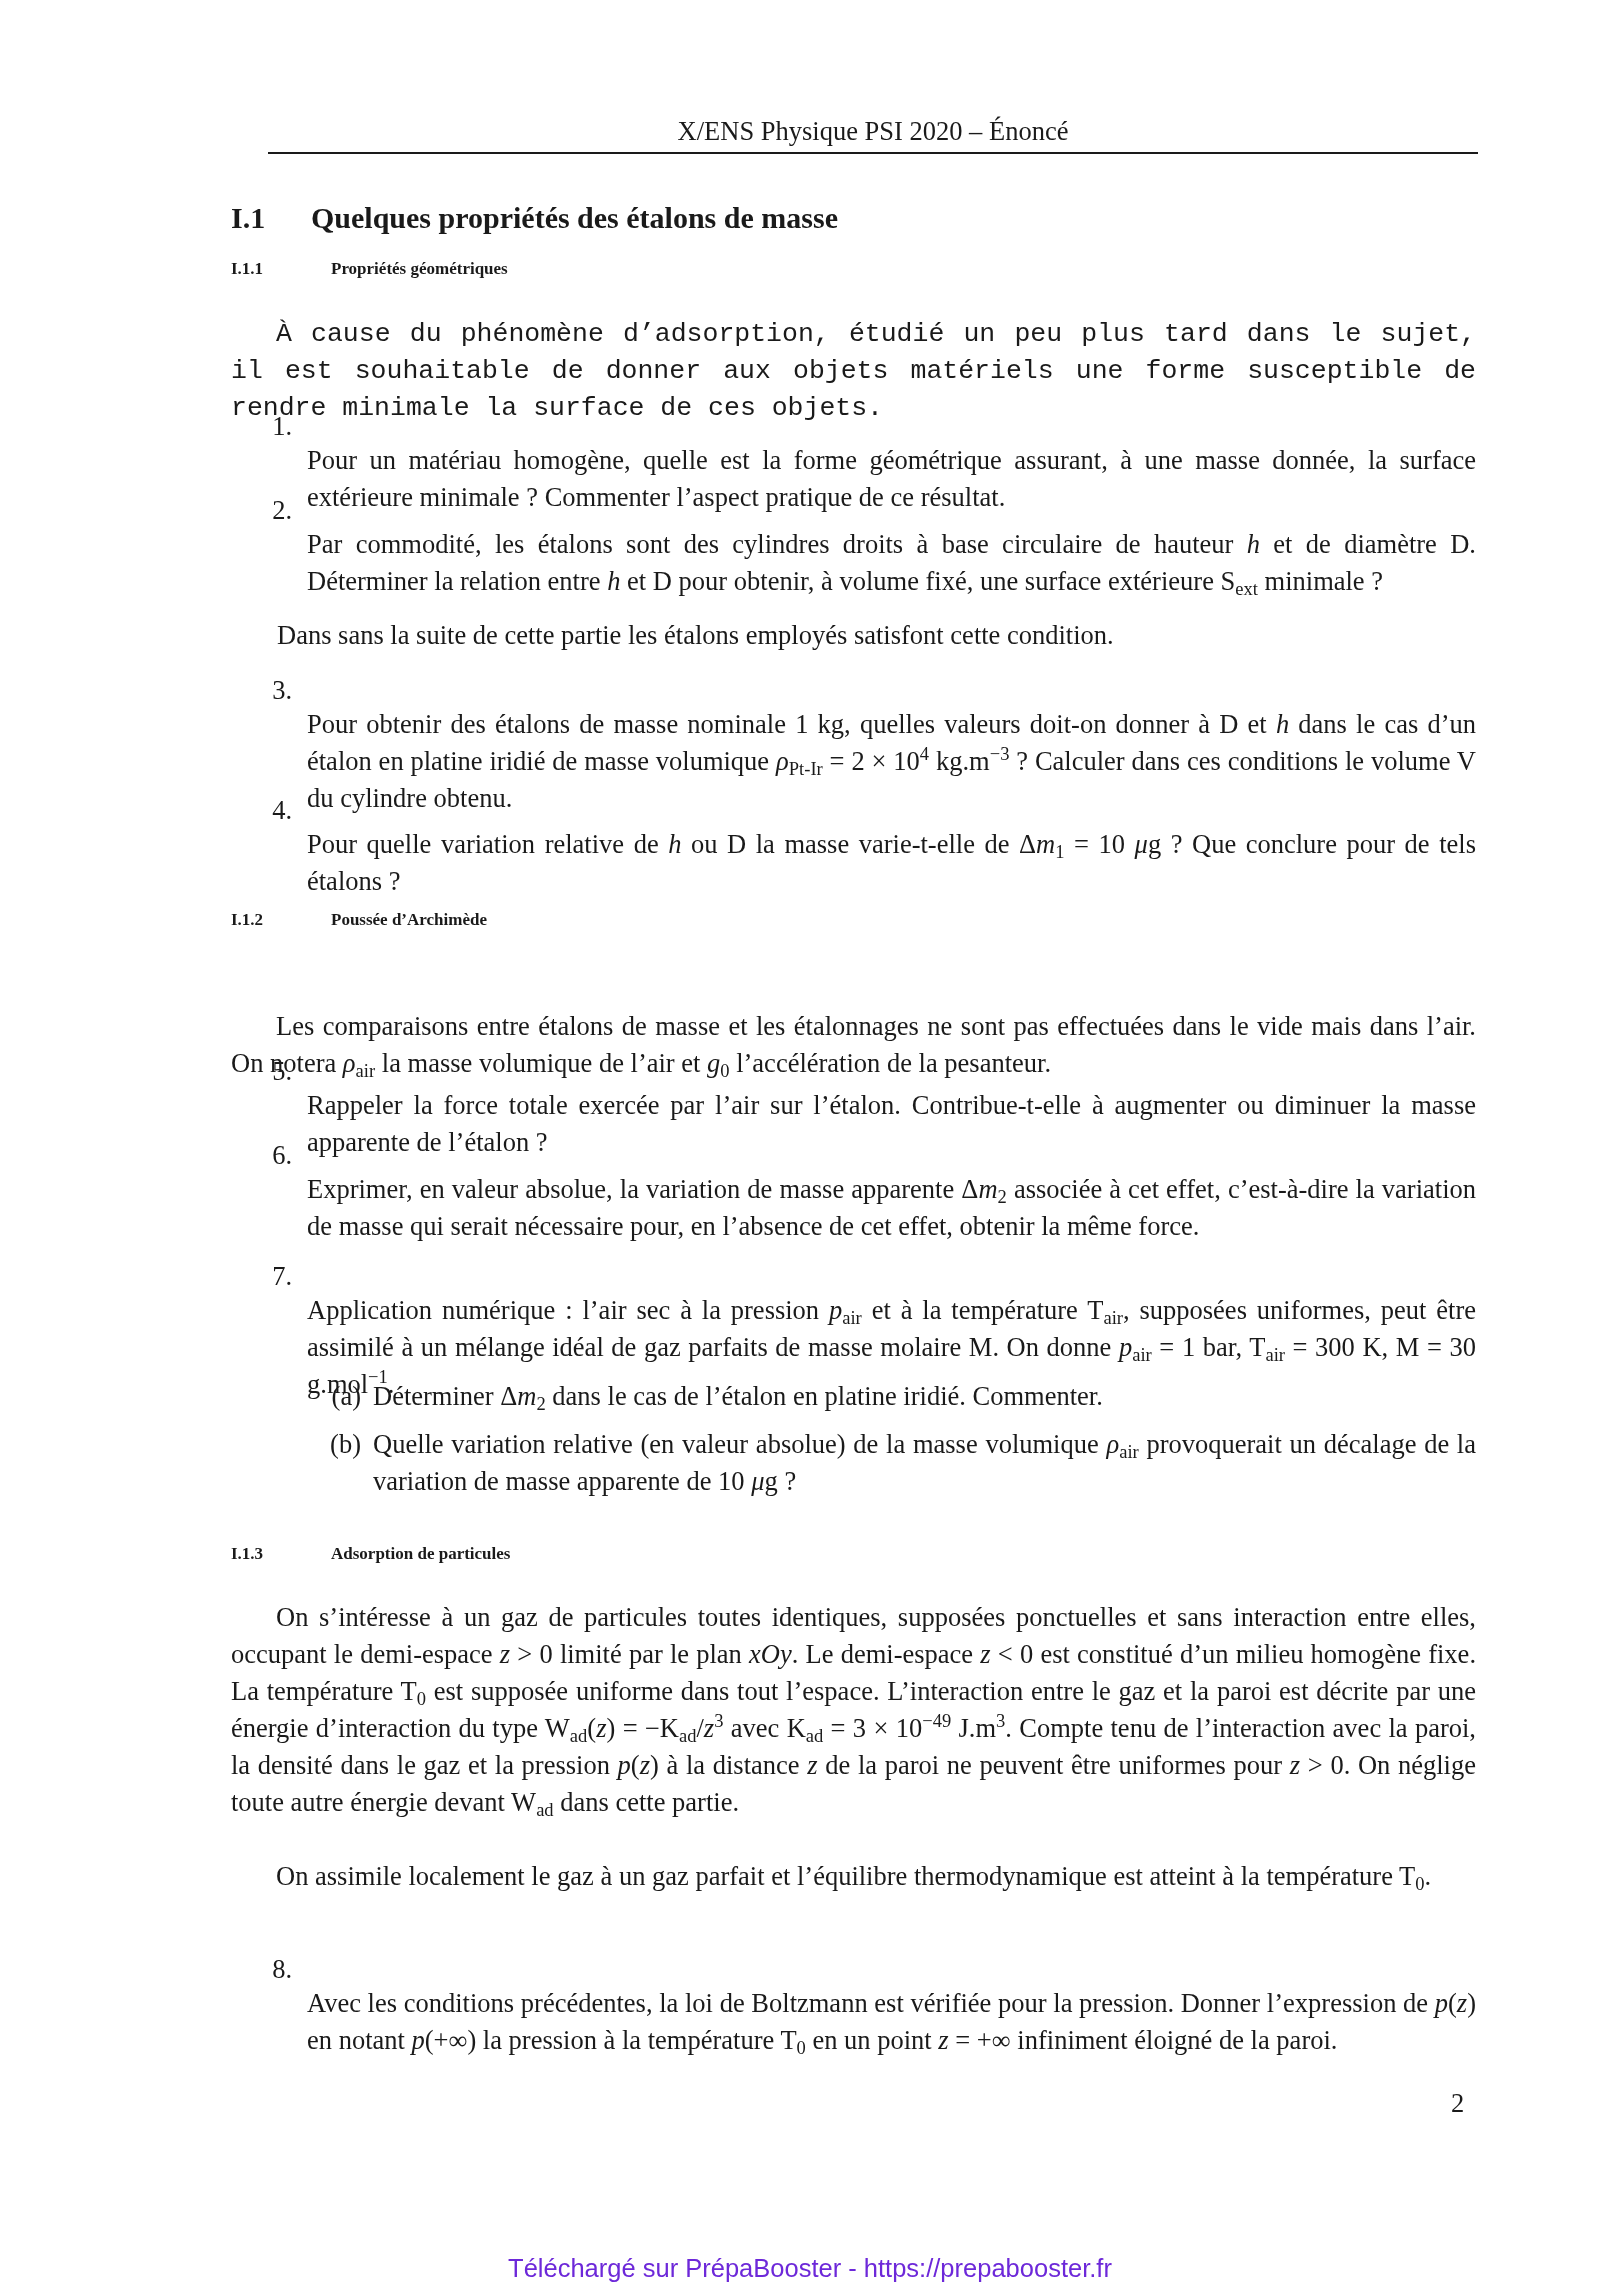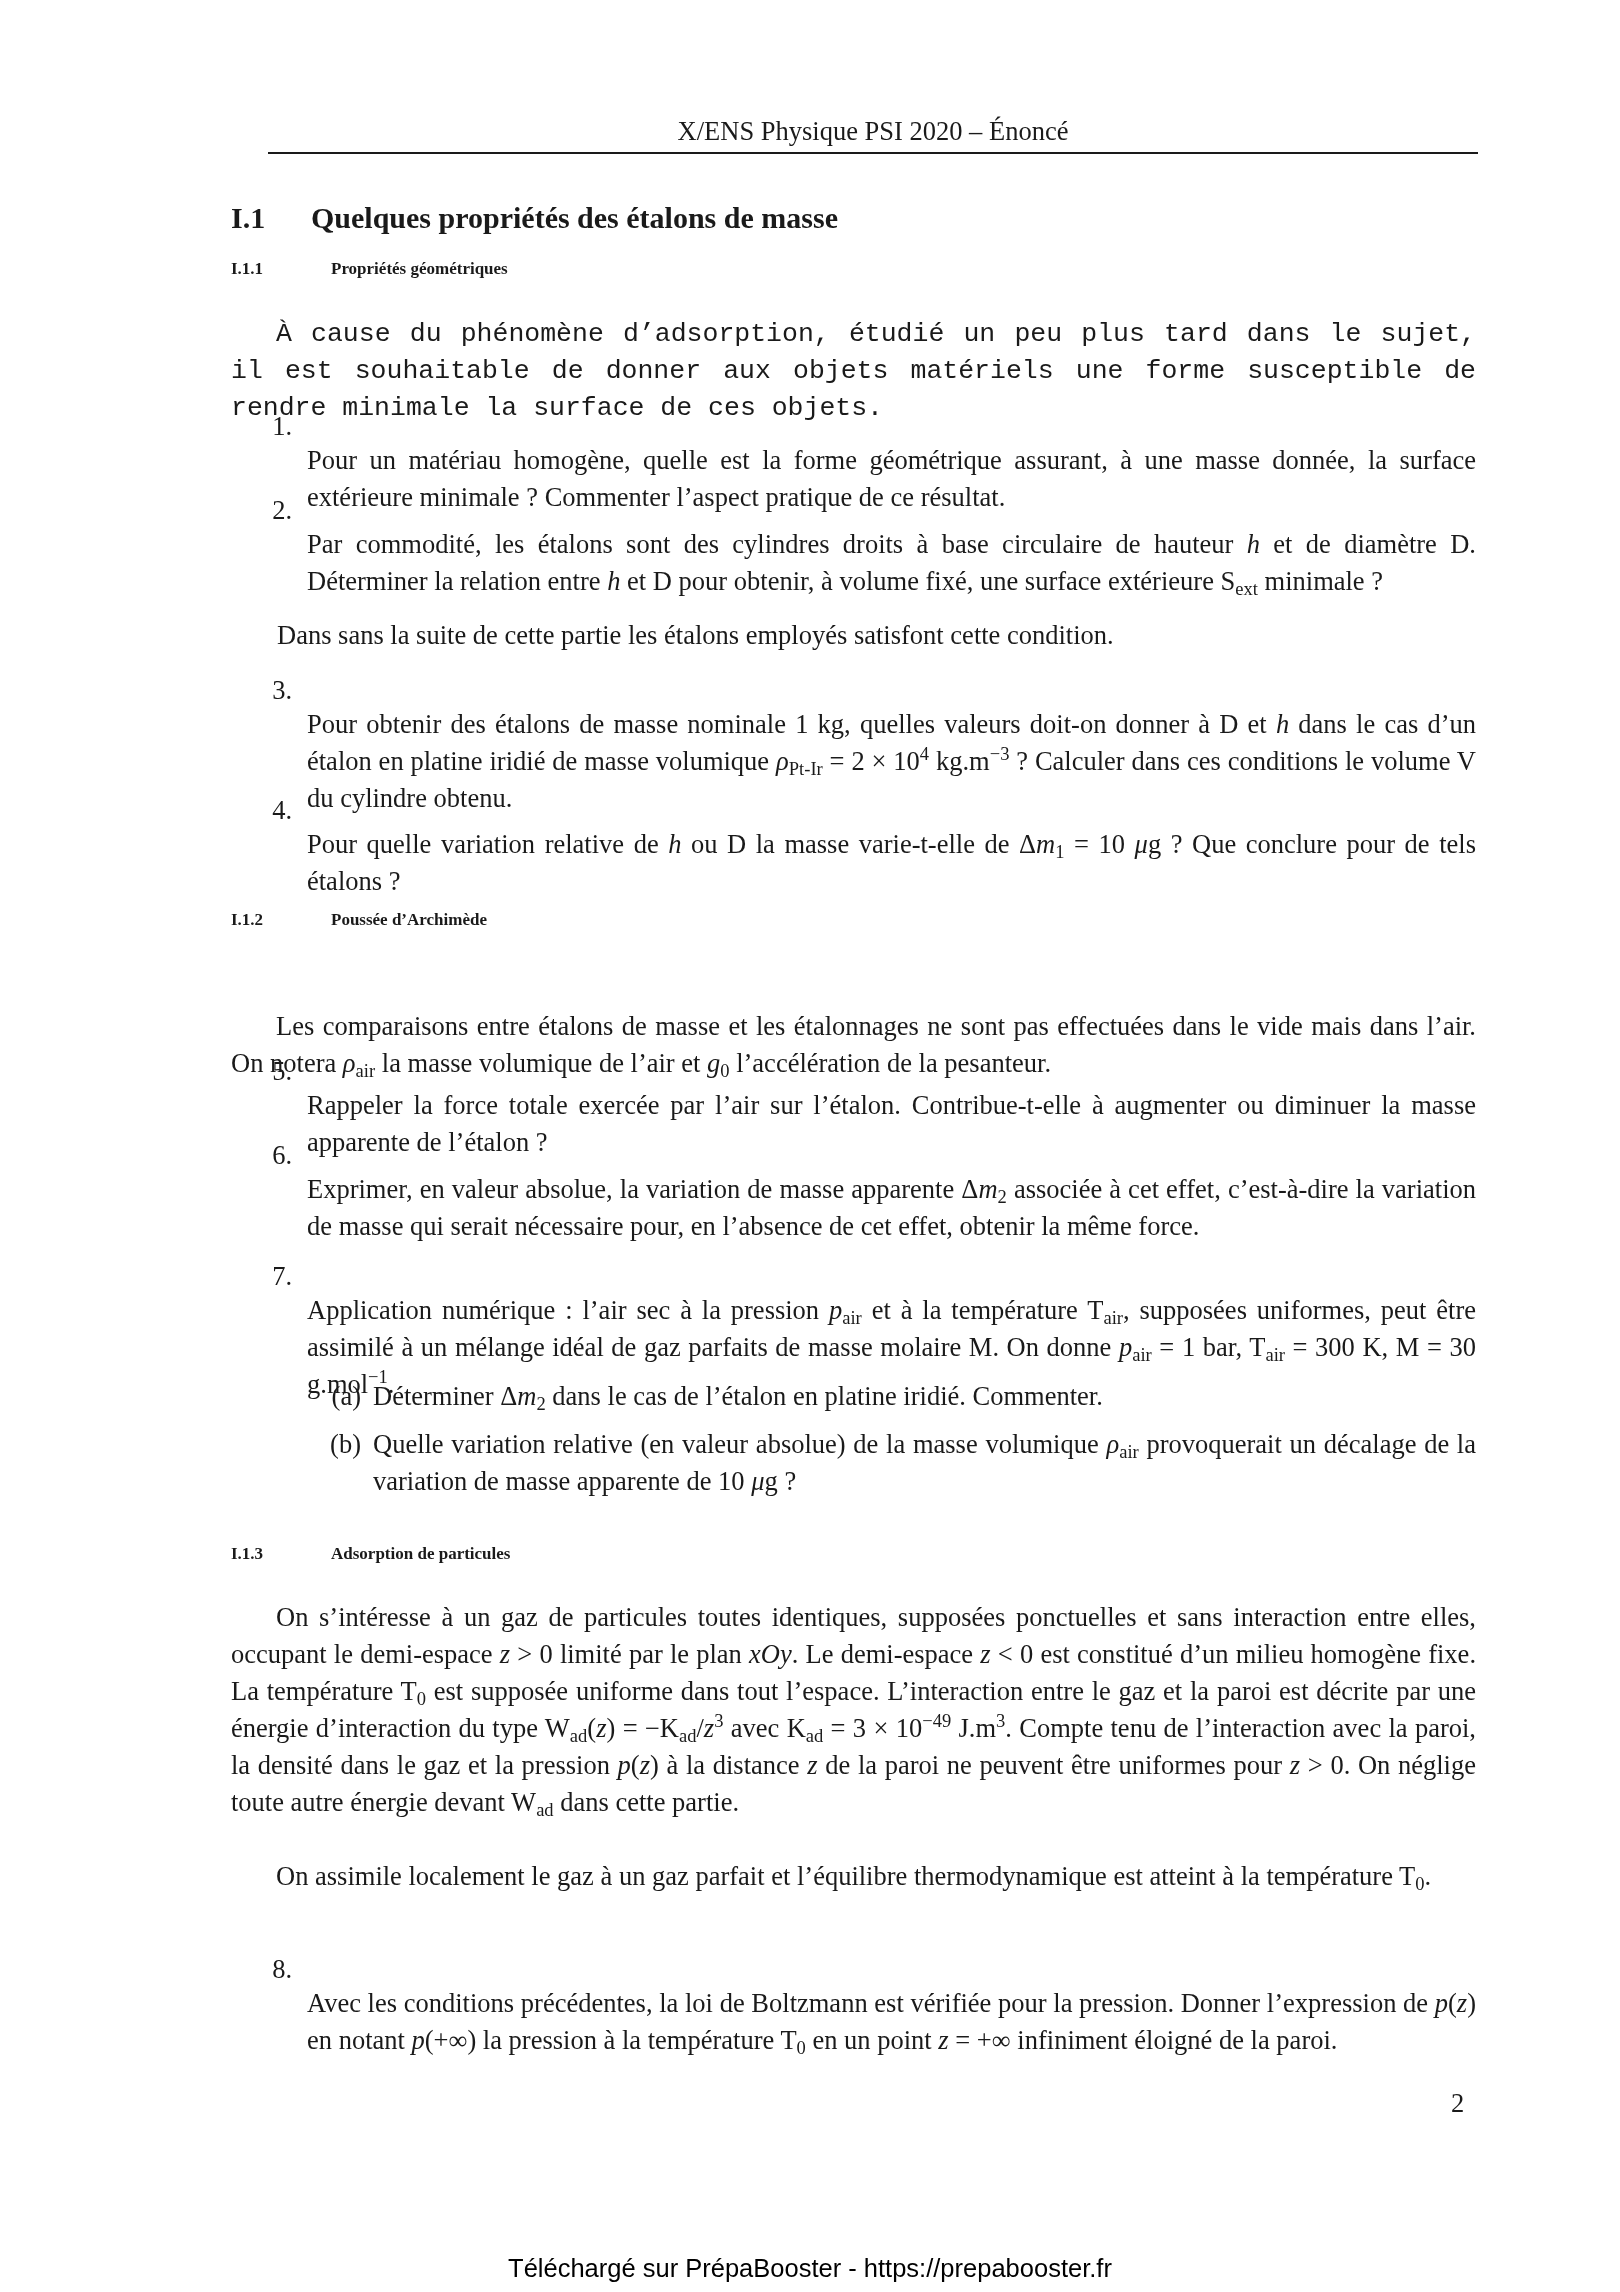--- a/index.html
+++ b/index.html
@@ -19,21 +19,21 @@
   .item .lbl { position:absolute; left:0; width:61px; text-align:right; }
   .item .body { margin-left:76px; text-align:justify;margin-top:34px; }
   .subitem { left:308px; width:1168px; font-size:26.5px; line-height:37px; }
   .subitem .lbl { position:absolute; left:0; width:53px; text-align:right; }
   .subitem .body { margin-left:65px; text-align:justify; }
   i { font-style:italic; }
   sub { font-size:70%; vertical-align:-4.9px; line-height:0; }
   sup { font-size:70%; vertical-align:9.8px; line-height:0; }
   .pagenum { left:1451px; top:2088px; font-size:26.5px; }
   .footer { left:0; width:1620px; top:2254px; text-align:center; font-size:25.5px;
-            font-family:"Liberation Sans","DejaVu Sans",sans-serif; color:#000000; }
+            font-family:"Liberation Sans","DejaVu Sans",sans-serif; color:#6d28d9; }
 </style>
 </head>
 <body>
 
 <div class="abs header">X/ENS Physique PSI 2020 – Énoncé</div>
 <div class="abs header-rule"></div>
 
 <div class="abs sec" style="top:201px;"><span class="num">I.1</span><span>Quelques propriétés des étalons de masse</span></div>
 
 <div class="abs sub" style="top:259px;"><span class="num">I.1.1</span><span>Propriétés géométriques</span></div>

